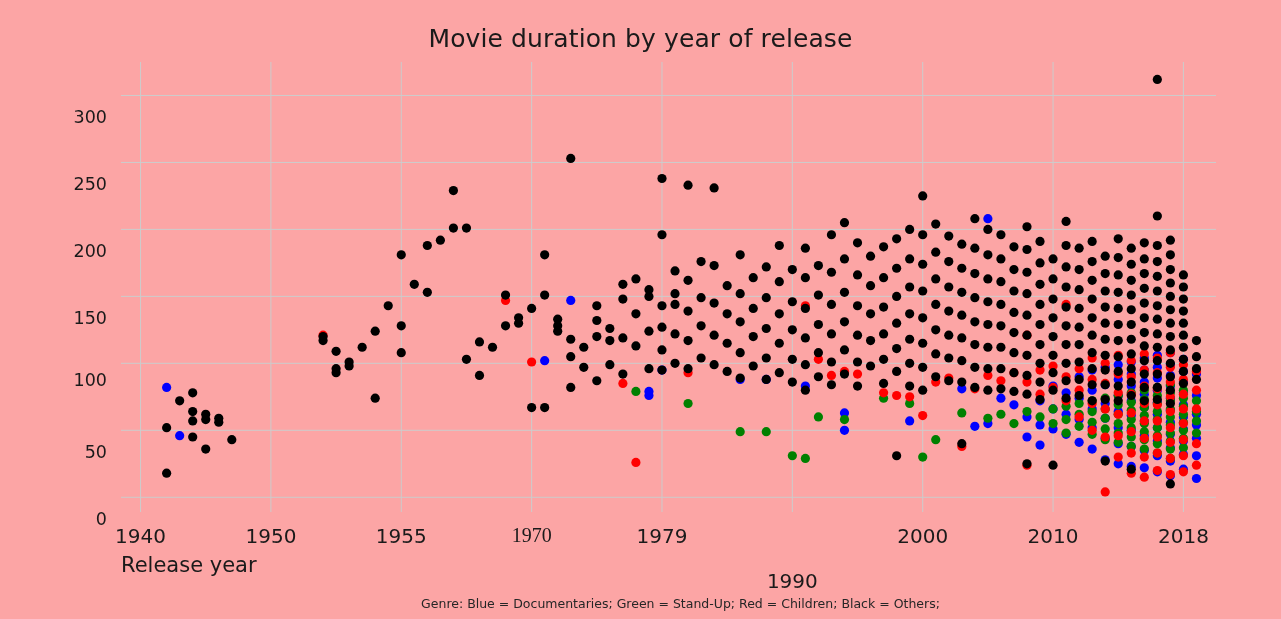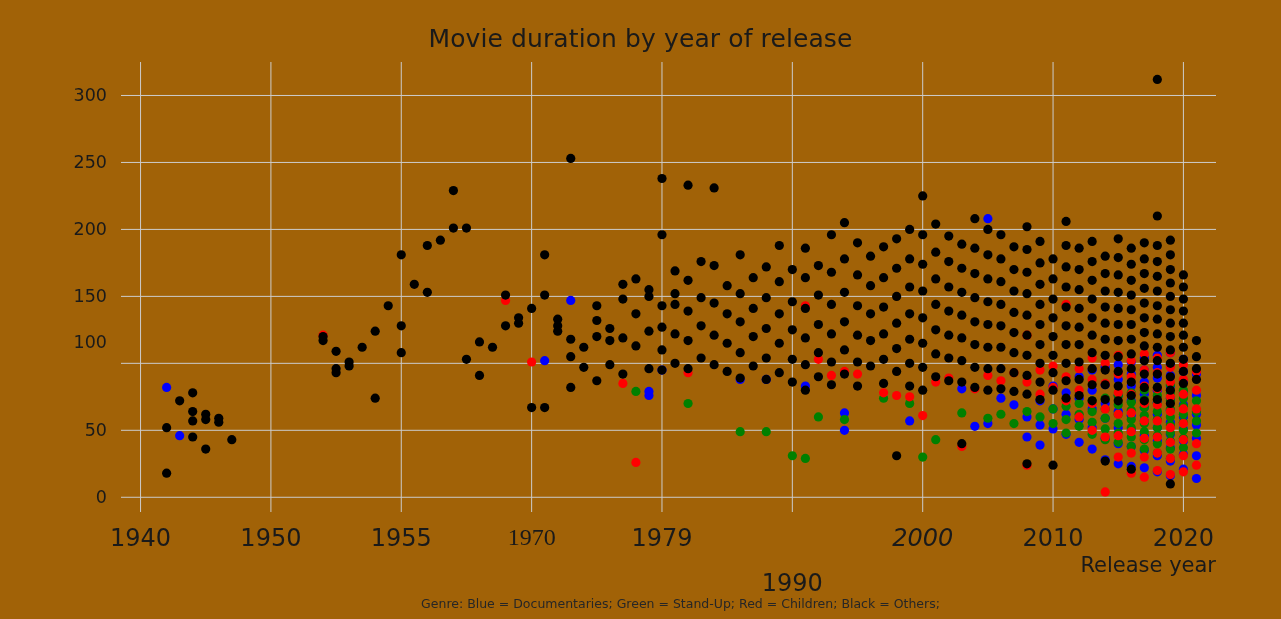--- a/index.html
+++ b/index.html
@@ -15,62 +15,63 @@
     color: #262626;
     overflow: hidden;
     position: relative;
   }
 
   #figure {
     position: absolute;
     left: 0; top: 0;
     width: 1281px;
     height: 619px;
-    background: #a16207;
+    background: #fca5a5;
   }
 
   .chart-title {
     position: absolute;
     left: 0;
     top: 24px;
     width: 1281px;
     text-align: center;
     font-size: 25px;
     font-weight: 400;
     color: #1a1a1a;
     letter-spacing: 0.1px;
   }
 
   .x-axis-label {
     position: absolute;
     left: 121px;
     top: 553px;
     width: 1095px;
-    text-align: right;
+    text-align: left;
     font-size: 21px;
     color: #1a1a1a;
   }
 
   .ytick-label {
     position: absolute;
     right: 1174px;
     width: 70px;
     text-align: right;
     font-size: 17.5px;
     color: #1a1a1a;
     transform: translateY(-10px);
+    margin-top: 22px;
   }
 
   .xtick-label {
     position: absolute;
     top: 524px;
     width: 80px;
     margin-left: -40px;
     text-align: center;
-    font-size: 24px;
+    font-size: 20px;
     color: #1a1a1a;
   }
 
   .caption {
     position: absolute;
     left: 0;
     top: 596px;
     width: 1281px;
     text-align: center;
     font-size: 12.5px;
@@ -798,33 +799,33 @@
           <circle cx="1196.45" cy="356.64" r="4.6"></circle>
           <circle cx="1196.45" cy="368.70" r="4.6"></circle>
           <circle cx="1196.45" cy="379.41" r="4.6"></circle>
         </g>
       </g>
   </svg>
 
   <div id="ytick-labels">
       <div class="ytick-label" style="top: 497.268px;">0</div>
       <div class="ytick-label" style="top: 430.304px;">50</div>
-      <div class="ytick-label" style="top: 342px; text-align: right;">100</div>
+      <div class="ytick-label" style="top: 358px; text-align: right;">100</div>
       <div class="ytick-label" style="top: 296.375px;">150</div>
       <div class="ytick-label" style="top: 229.411px;">200</div>
       <div class="ytick-label" style="top: 162.446px;">250</div>
       <div class="ytick-label" style="top: 95.4821px;">300</div>
     </div>
   <div id="xtick-labels">
       <div class="xtick-label" style="left: 140.554px;">1940</div>
       <div class="xtick-label" style="left: 270.911px;">1950</div>
       <div class="xtick-label" style="left: 401.268px;">1955</div>
       <div class="xtick-label" style="left: 531.625px; font-family: Liberation Serif, serif;">1970</div>
       <div class="xtick-label" style="left: 661.982px;">1979</div>
       <div class="xtick-label" style="left: 792.339px; margin-top: 45px;">1990</div>
-      <div class="xtick-label" style="left: 922.696px; font-style: italic;">2000</div>
+      <div class="xtick-label" style="left: 922.696px;">2000</div>
       <div class="xtick-label" style="left: 1053.05px;">2010</div>
-      <div class="xtick-label" style="left: 1183.41px;">2020</div>
+      <div class="xtick-label" style="left: 1183.41px;">2018</div>
     </div>
 
   <div class="caption">Genre: Blue = Documentaries; Green = Stand-Up; Red = Children; Black = Others;</div>
 
 </div>
 
 </body></html>

